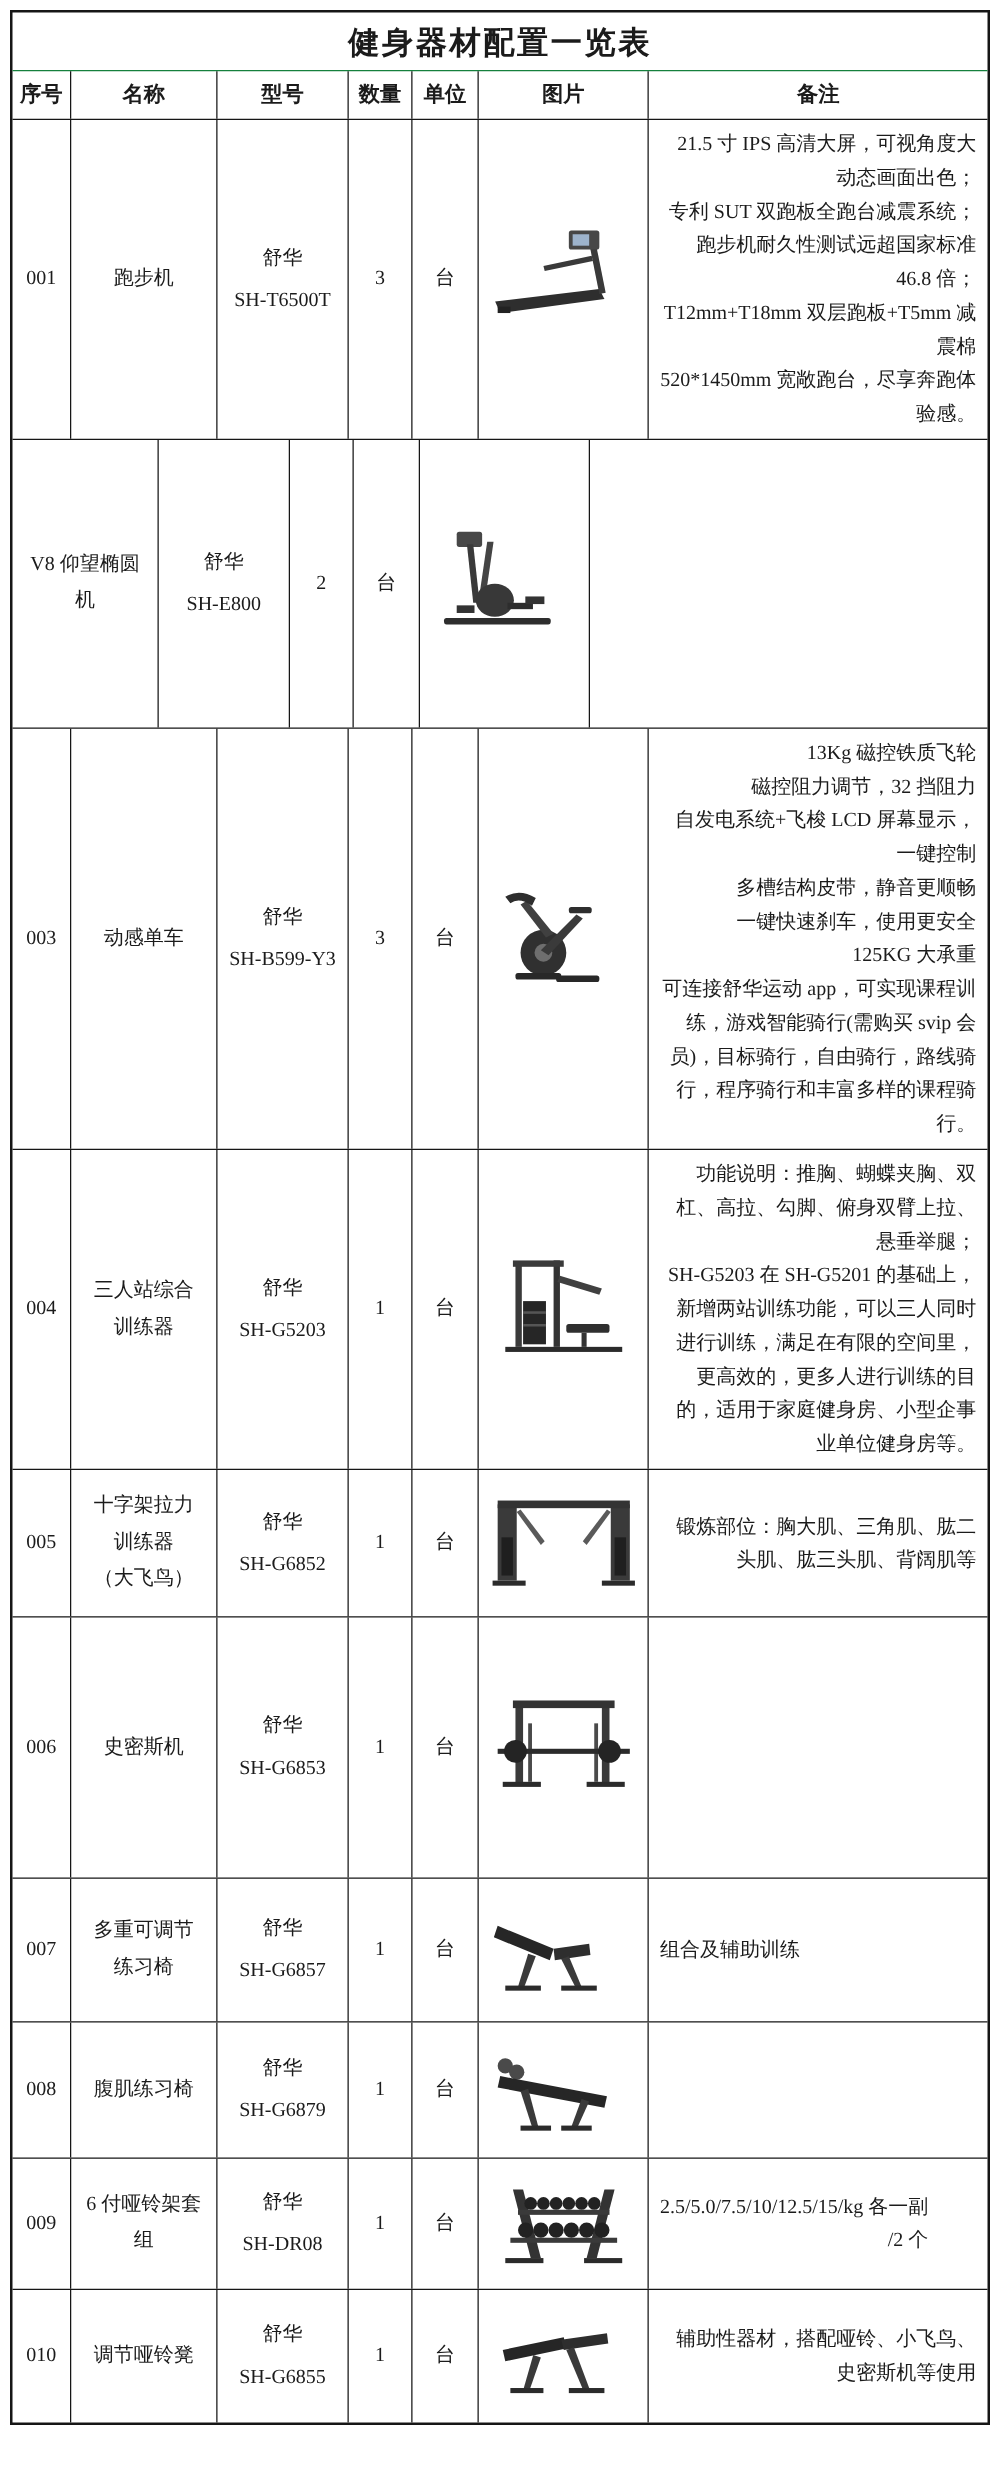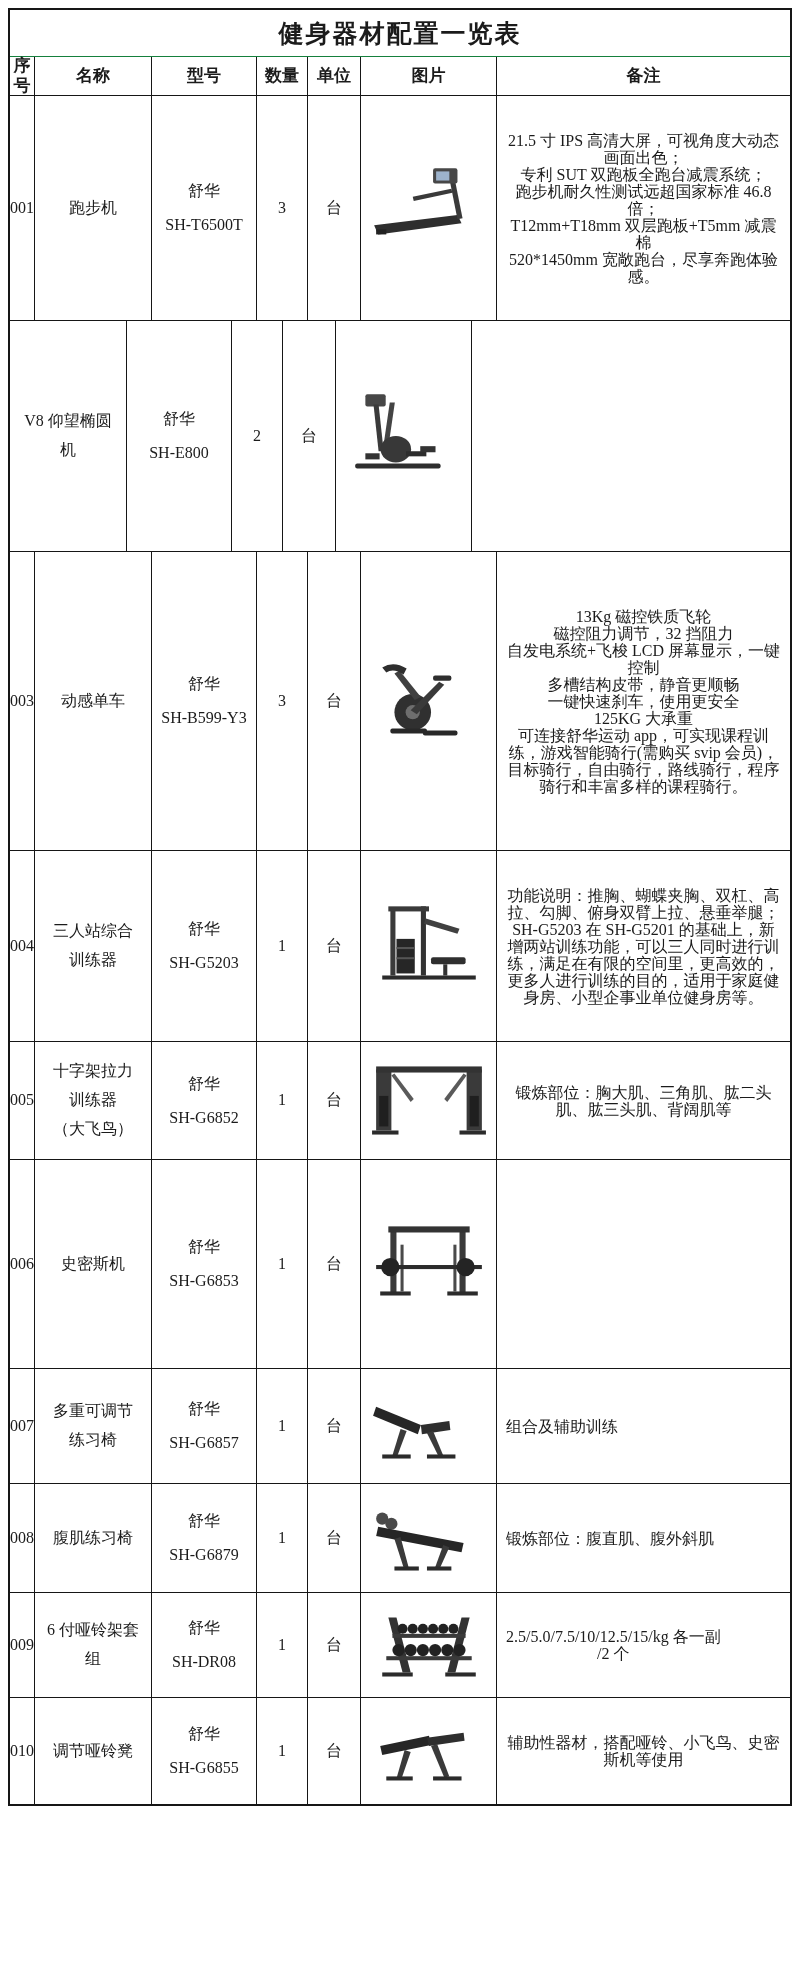--- a/index.html
+++ b/index.html
@@ -6,28 +6,28 @@
   body{width:800px;font-family:"Liberation Serif","DejaVu Serif",serif;color:#1b1b1b;}
   .sheet{padding:8px;box-sizing:border-box;}
   .tbl{border:2px solid #161616;}
   .title{height:46px;display:flex;align-items:center;justify-content:center;
          font-size:25px;font-weight:bold;letter-spacing:2px;border-bottom:1px solid #15803d;}
   .row{display:flex;align-items:stretch;border-bottom:1px solid #161616;}
   .row:last-of-type{border-bottom:none;}
   .cell{border-right:1px solid #161616;display:flex;align-items:center;justify-content:center;
         text-align:center;font-size:16px;padding:4px;box-sizing:border-box;white-space:pre-line;
         flex-shrink:0;line-height:1.8;}
-  .c-no{width:25px;}
+  .c-no{width:47px;}
   .c-name{width:117px;}
   .c-model{width:105px;line-height:2.1;text-align:center;}
   .c-qty{width:51px;}
   .c-unit{width:53px;}
   .c-img{width:136px;}
   .c-remark{flex:1 1 auto;border-right:none;justify-content:flex-start;align-items:center;
-            text-align:center;padding:6px 9px;line-height:17px;}
+            text-align:right;padding:6px 9px;line-height:27px;}
   .header .cell{font-weight:bold;font-size:17px;height:38px;line-height:1.2;padding:2px;}
   .pic{display:block;}
 </style>
 </head>
 <body>
 
 <div class="sheet">
   <div class="tbl">
 
     <div class="title">健身器材配置一览表</div>
@@ -221,21 +221,20 @@
         <svg class="pic" viewBox="0 0 120 90" width="122" height="92">
           <circle cx="14" cy="26" r="6" fill="#4a4a4a"></circle>
           <circle cx="23" cy="31" r="6" fill="#4a4a4a"></circle>
           <polygon points="10,34 94,50 92,59 8,43" fill="#262626"></polygon>
           <polygon points="32,44 40,74 35,74 26,46" fill="#3a3a3a"></polygon>
           <polygon points="74,52 66,74 71,74 80,54" fill="#3a3a3a"></polygon>
           <rect x="26" y="73" width="24" height="4" fill="#2b2b2b"></rect>
           <rect x="58" y="73" width="24" height="4" fill="#2b2b2b"></rect>
         </svg>
       </div>
-      <div class="cell c-remark">锻炼部位：腹直肌、腹外斜肌</div>
     </div>
 
     <div class="row" style="min-height:104px;">
       <div class="cell c-no">009</div>
       <div class="cell c-name">6 付哑铃架套
 组</div>
       <div class="cell c-model">舒华
 SH-DR08</div>
       <div class="cell c-qty">1</div>
       <div class="cell c-unit">台</div>

